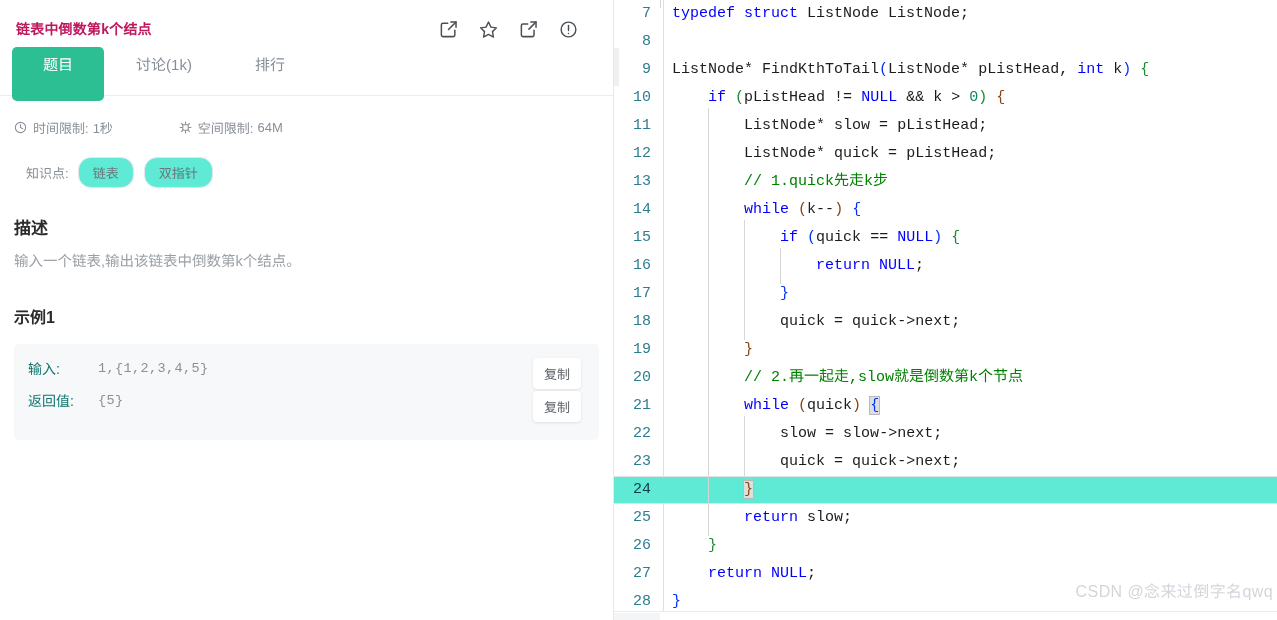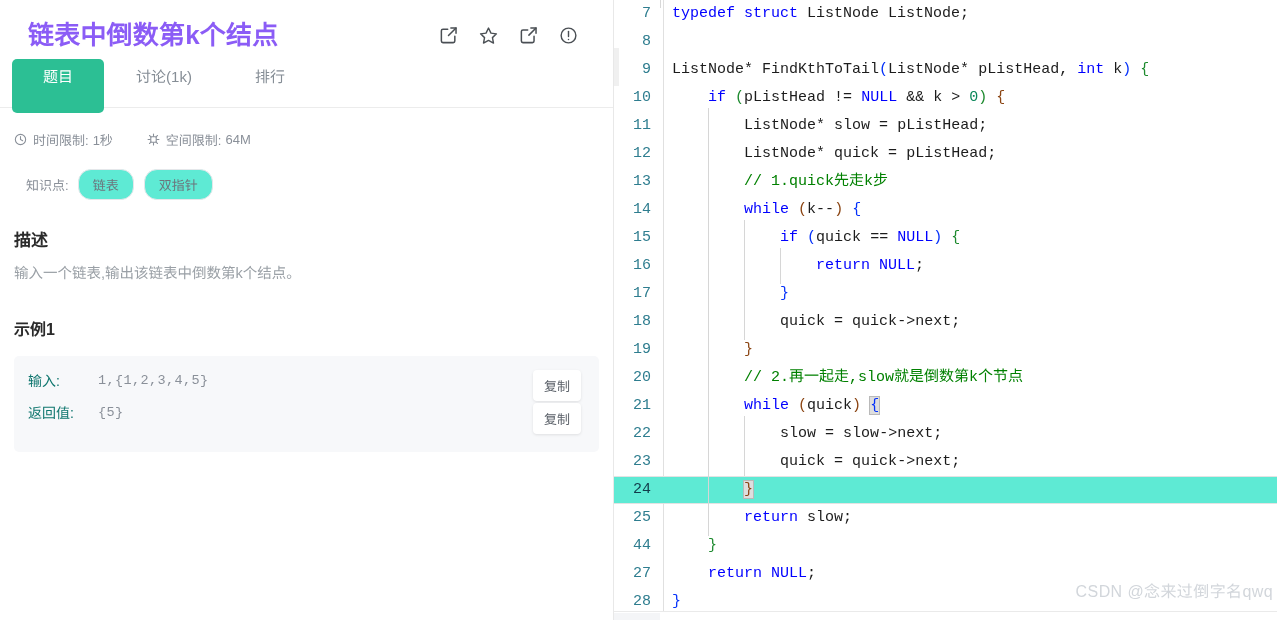--- a/index.html
+++ b/index.html
@@ -19,22 +19,22 @@
     background: #ffffff;
     position: relative;
     overflow: hidden;
     border-right: 1px solid #e8e8e8;
   }
   .title-row {
     display: flex; align-items: center; justify-content: space-between;
     padding: 20px 24px 0 16px;
   }
   .prob-title {
-    font-size: 26px; font-weight: bold; color: #8b5cf6;
-    letter-spacing: 0.2px; line-height: 1.2; white-space: nowrap; margin-left: 12px;
+    font-size: 14px; font-weight: bold; color: #be185d;
+    letter-spacing: 0.2px; line-height: 1.2; white-space: nowrap;
   }
   .title-icons { display: flex; align-items: center; gap: 21px; padding-right: 11px; }
   .ticon { width: 19px; height: 19px; color: #4a4f54; display: block; cursor: pointer; }
   .ticon svg { display:block; width: 19px; height: 19px; }
 
   
   .tabs {
     display: flex; align-items: center;
     margin-top: 13px; padding-left: 12px;
     border-bottom: 1px solid #ececec;
@@ -46,21 +46,21 @@
     margin-right: 12px; border-radius: 5px;
     white-space: nowrap; cursor: pointer;
     min-width: 92px; text-align: center;
   }
   .tab.active { background: #2cbf94; color: #ffffff; font-weight: normal; }
   .tab-wide { min-width: 96px; }
 
   
   .meta-row {
     display: flex; align-items: center;
-    padding: 22px 0 0 14px; font-size: 13px; color: #8a9099;
+    padding: 22px 0 0 14px; font-size: 13px; color: #8a9099; gap: 32px;
   }
   .meta-item { display: flex; align-items: center; margin-right: 34px; white-space: nowrap; }
   .meta-item .m-ico { width: 13px; height: 13px; margin-right: 6px; color:#8a9099; display:block;}
   .meta-item .m-ico svg { display:block; width: 13px; height: 13px; }
 
   .kp-row { display: flex; align-items: center; padding: 20px 0 0 26px; font-size: 13px; color: #8a9099; }
   .kp-label { margin-right: 9px; white-space: nowrap; }
   .pill {
     border: 1px solid #e4e7ea; background: #5eead4; color: #6c757d;
     border-radius: 13px; font-size: 13px; padding: 5px 14px;
@@ -381,21 +381,21 @@
           <div class="ln">24</div>
           <div class="gutter-sep"></div>
           <div class="code-text"><span class="">&nbsp;&nbsp;&nbsp;&nbsp;</span><span class="ig">&nbsp;&nbsp;&nbsp;&nbsp;</span><span class="p-br br-hl">}</span></div>
         </div>
         <div class="code-row">
           <div class="ln">25</div>
           <div class="gutter-sep"></div>
           <div class="code-text"><span class="">&nbsp;&nbsp;&nbsp;&nbsp;</span><span class="ig">&nbsp;&nbsp;&nbsp;&nbsp;</span><span class="kw">return</span><span class="pl">&nbsp;</span><span class="pl">slow</span><span class="pl">;</span></div>
         </div>
         <div class="code-row">
-          <div class="ln">44</div>
+          <div class="ln">26</div>
           <div class="gutter-sep"></div>
           <div class="code-text"><span class="">&nbsp;&nbsp;&nbsp;&nbsp;</span><span class="p-g">}</span></div>
         </div>
         <div class="code-row">
           <div class="ln">27</div>
           <div class="gutter-sep"></div>
           <div class="code-text"><span class="">&nbsp;&nbsp;&nbsp;&nbsp;</span><span class="kw">return</span><span class="pl">&nbsp;</span><span class="kw">NULL</span><span class="pl">;</span></div>
         </div>
         <div class="code-row">
           <div class="ln">28</div>

